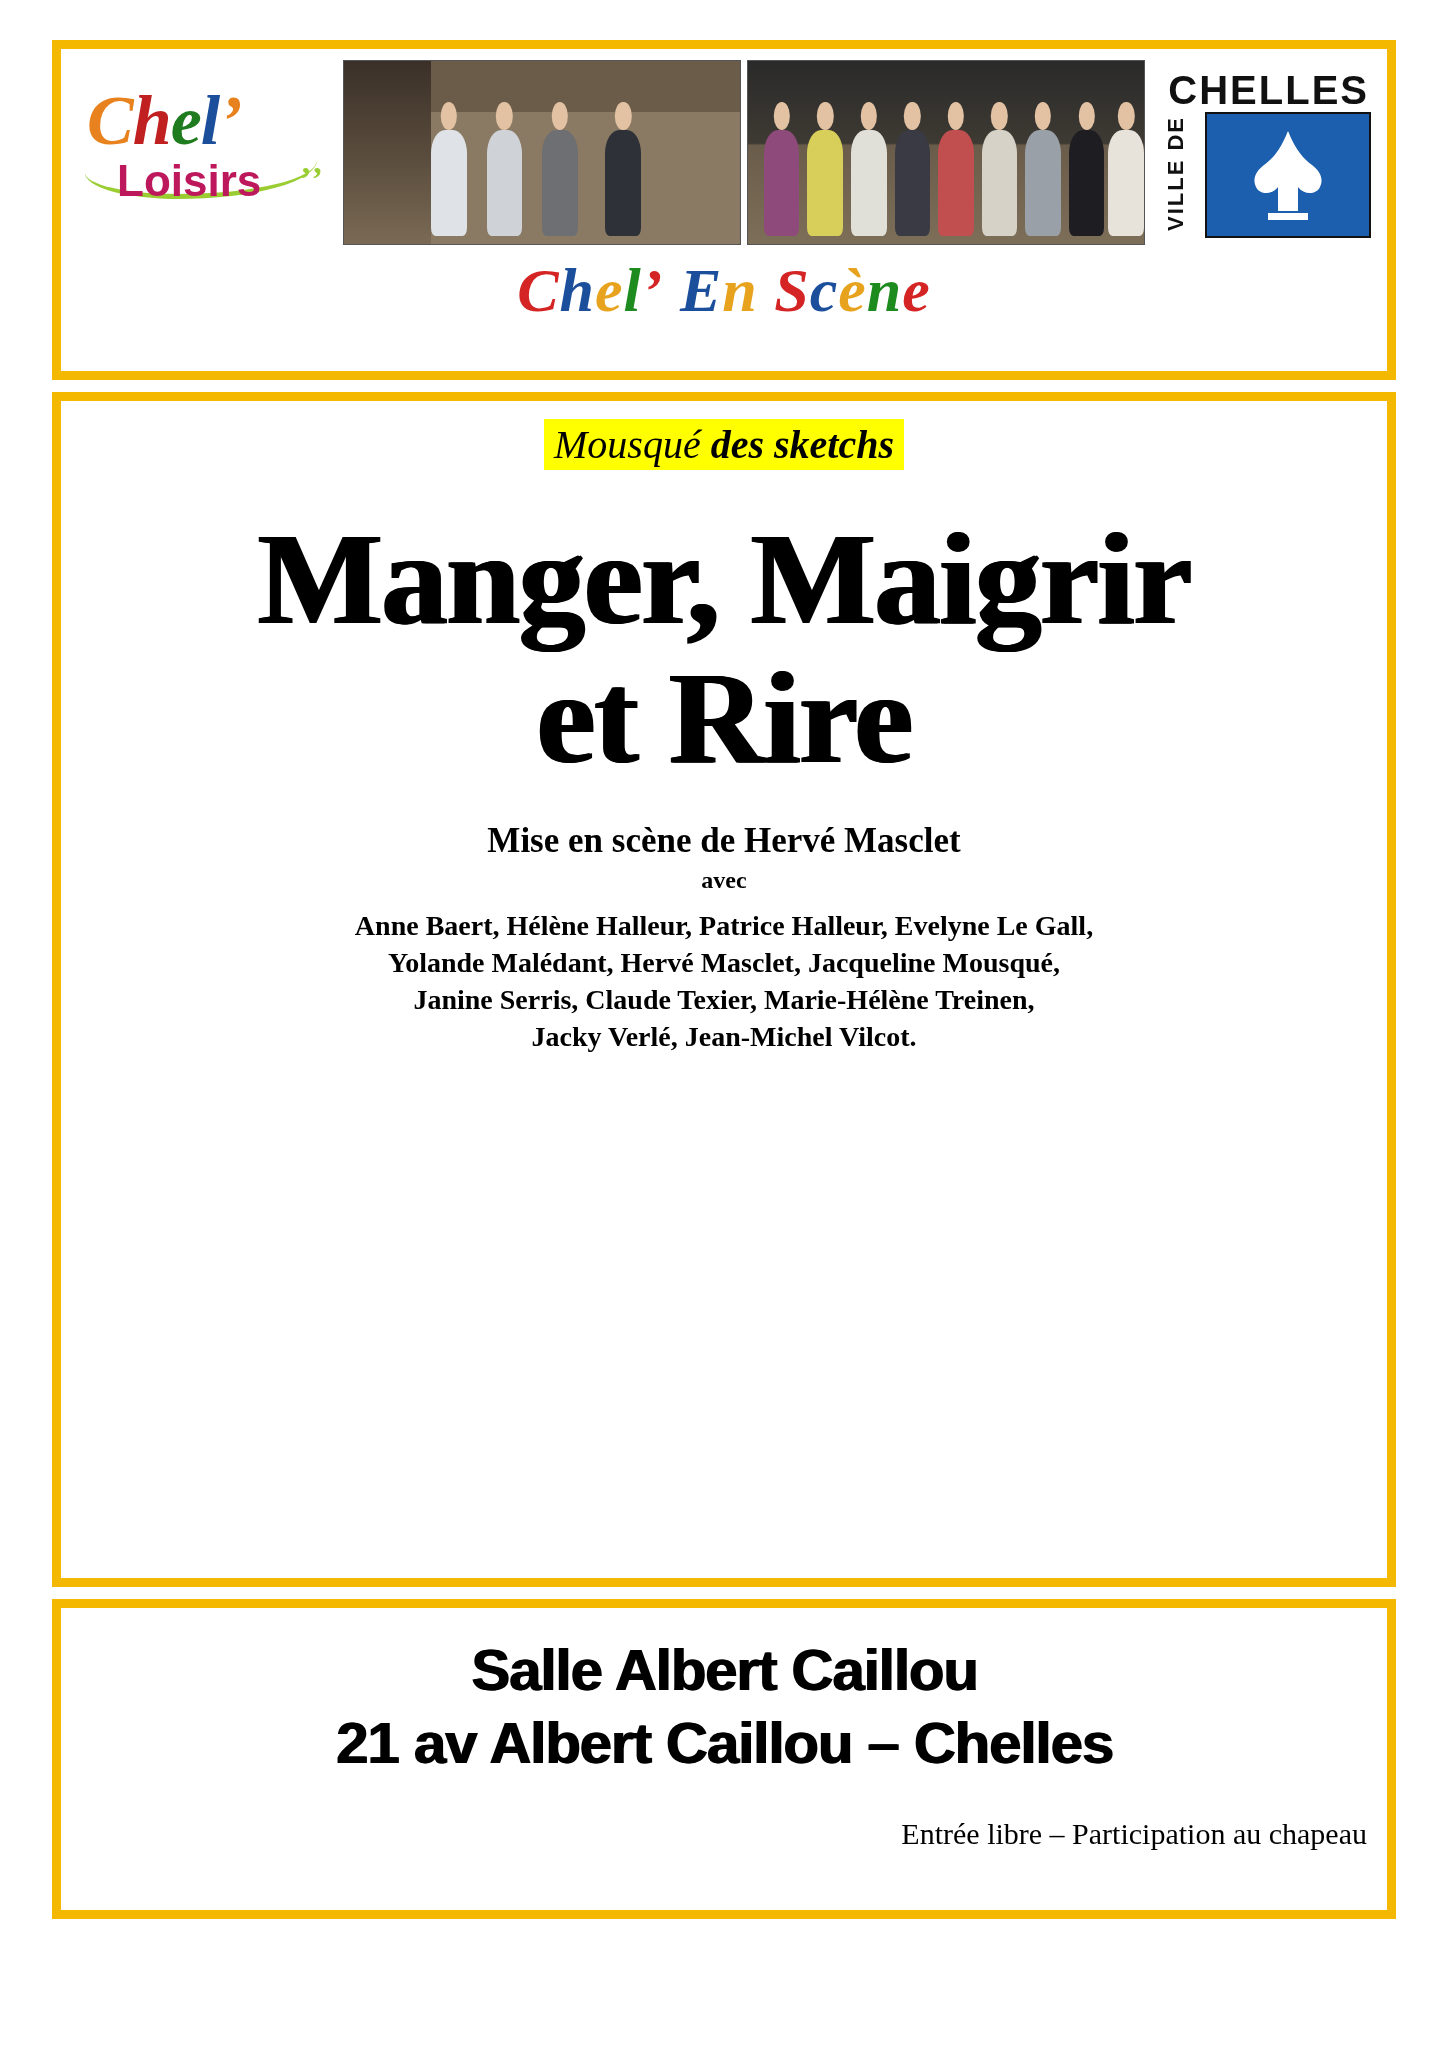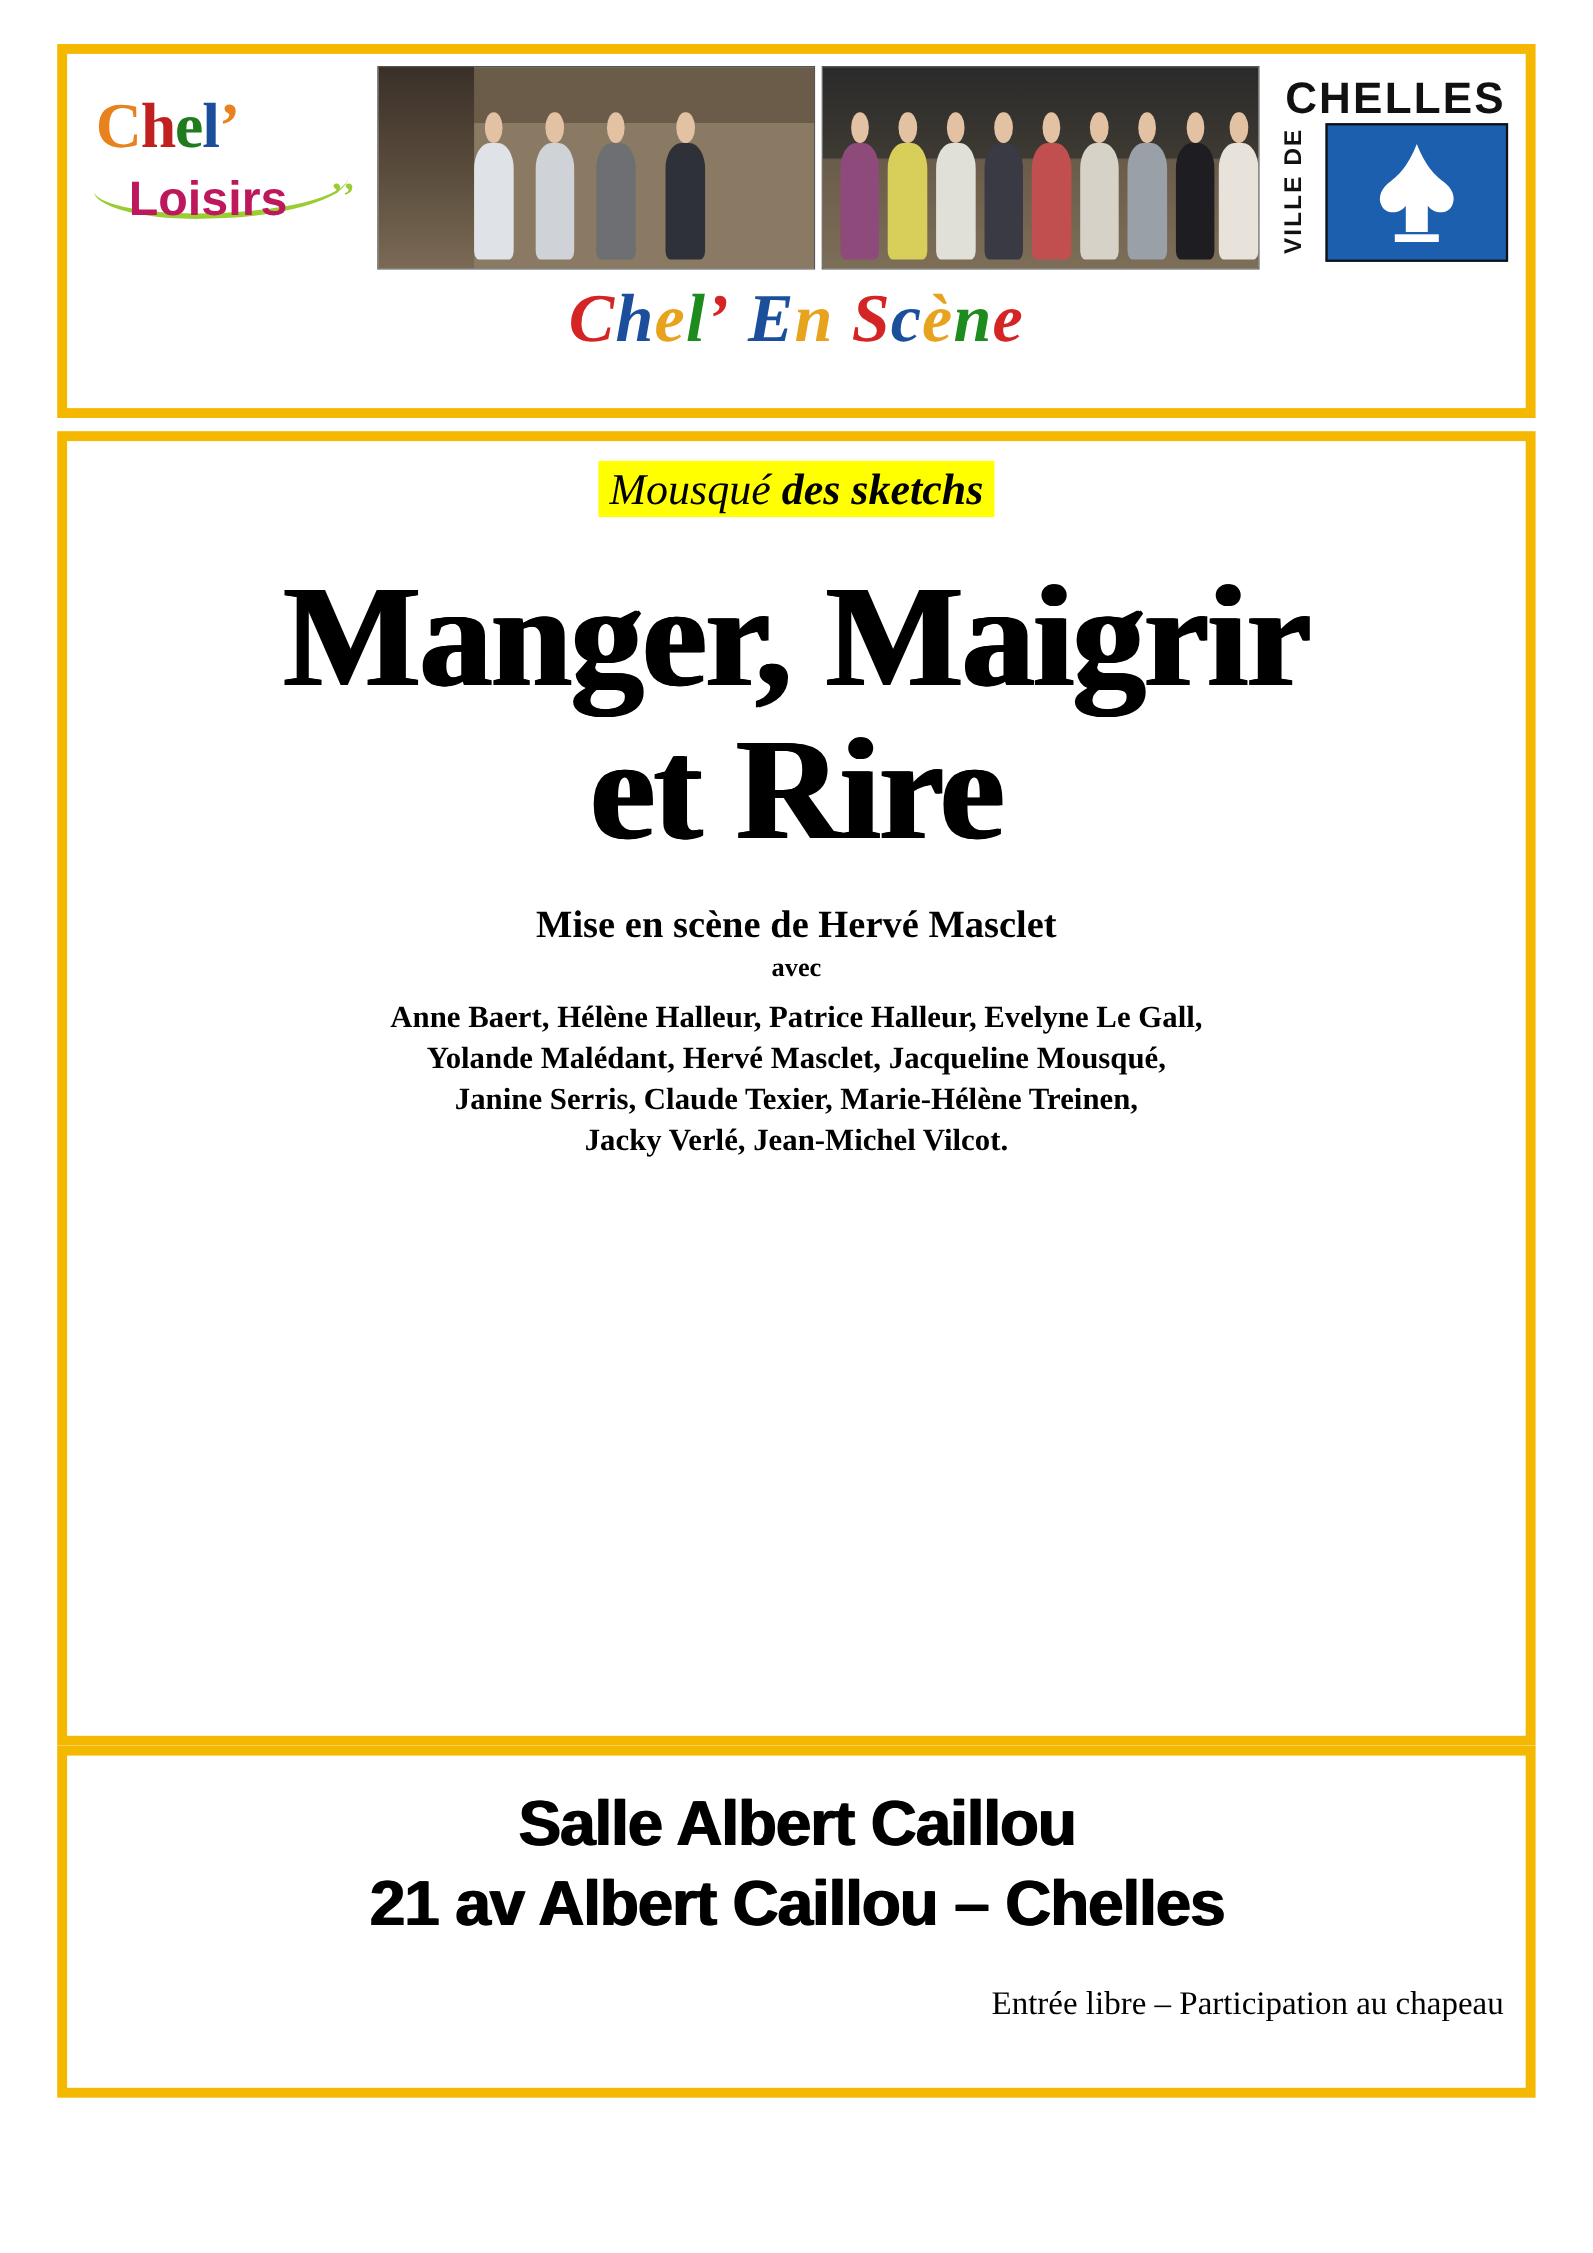--- a/index.html
+++ b/index.html
@@ -48,22 +48,23 @@
 
   
   .chel-loisirs {
     width: 250px;
     height: 160px;
     position: relative;
     flex: 0 0 auto;
   }
   .chel-word {
     font-family: "Liberation Serif", serif;
-    font-weight: bold;
-    font-size: 58px;
+    font-style: italic;
+    font-weight: bold;
+    font-size: 70px;
     letter-spacing: -1px;
     line-height: 1;
     position: absolute;
     left: 8px;
     top: 14px;
     white-space: nowrap;
   }
   .chel-word span:nth-child(1){ color:#E8821E; }
   .chel-word span:nth-child(2){ color:#C02020; }
   .chel-word span:nth-child(3){ color:#1E7B1E; }
@@ -273,21 +274,21 @@
     font-family: "Liberation Sans", sans-serif;
     font-weight: bold;
     font-size: 57px;
     line-height: 1.22;
     letter-spacing: -1px;
     text-shadow: 1.5px 0 0 #000;
   }
 
   
   .venue-block {
-    margin-top: 0;
+    margin-top: 12px;
     height: 320px;
     padding: 26px 20px;
     text-align: center;
   }
   .venue-line {
     font-family: "Liberation Sans", sans-serif;
     font-weight: bold;
     font-size: 58px;
     line-height: 1.25;
     letter-spacing: -1px;

